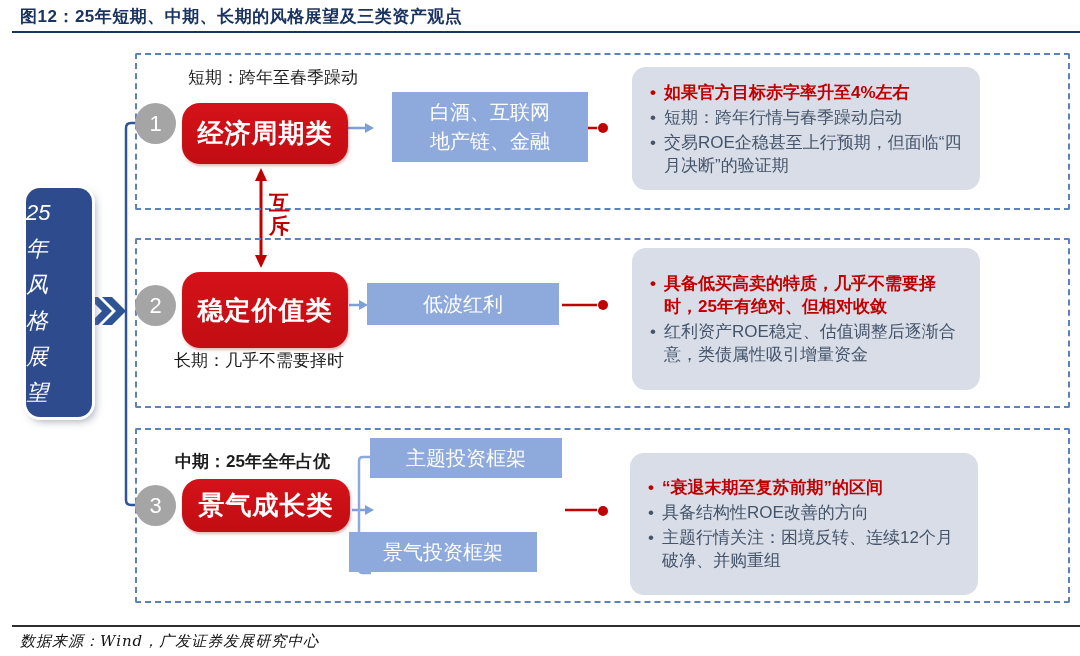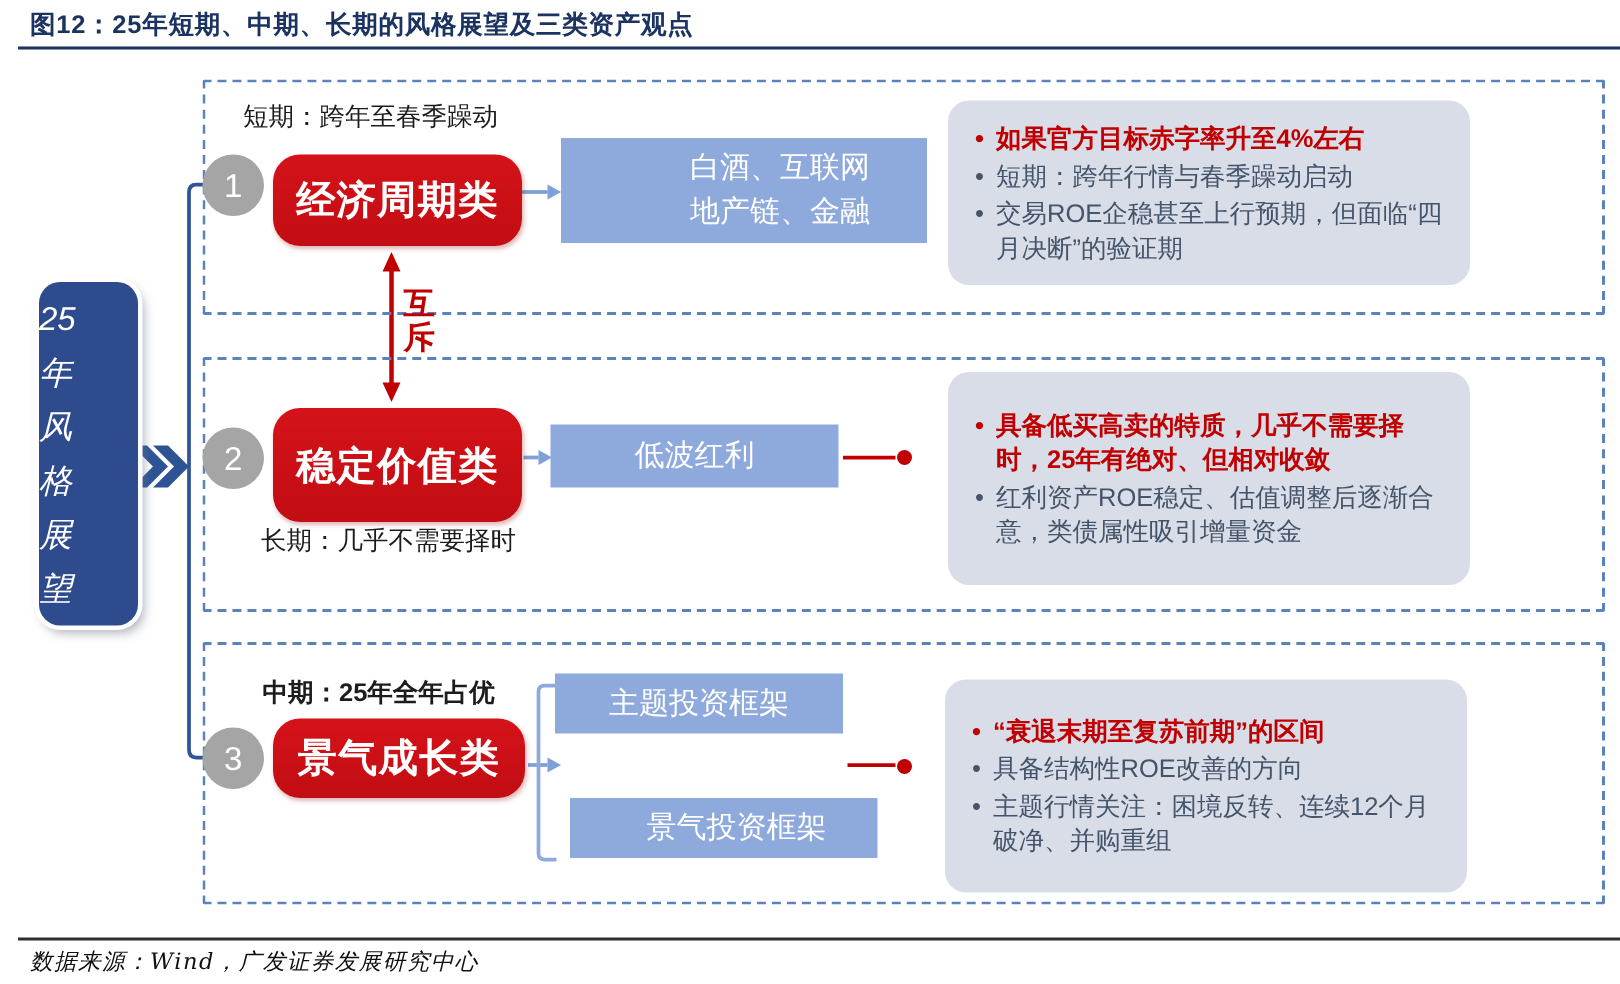--- a/index.html
+++ b/index.html
@@ -35,27 +35,27 @@
   
   .cat{left:170px;width:166px;background:linear-gradient(180deg,#D51219,#C10D13);border-radius:18px;
        color:#fff;font-weight:bold;font-size:26px;letter-spacing:1px;
        display:flex;align-items:center;justify-content:center;box-shadow:1px 2px 3px rgba(150,20,20,.3);}
   #cat-1{top:103px;height:61px;}
   #cat-2{top:272px;height:76px;}
   #cat-3{top:479px;height:53px;width:168px;}
   
   .asset{background:#8EA9DB;color:#fff;font-size:20px;display:flex;flex-direction:column;
          align-items:center;justify-content:center;text-align:center;line-height:29px;}
-  #asset-1{left:362px;top:92px;width:196px;height:70px;padding-left:48px;}
+  #asset-1{left:380px;top:92px;width:196px;height:70px;}
   #asset-2{left:355px;top:283px;width:192px;height:42px;line-height:42px;}
-  #asset-3a{left:358px;top:449px;width:192px;height:40px;line-height:40px;}
-  #asset-3b{left:368px;top:532px;width:188px;height:40px;line-height:40px;padding-left:17px;}
+  #asset-3a{left:358px;top:438px;width:192px;height:40px;line-height:40px;}
+  #asset-3b{left:337px;top:532px;width:188px;height:40px;line-height:40px;}
   
   .plabel{font-size:17px;color:#1c1c1c;}
-  #plabel-1{left:150px;top:66px;font-family:Liberation Serif, serif;}
+  #plabel-1{left:176px;top:66px;font-family:Liberation Serif, serif;}
   #plabel-2{left:162px;top:349px;}
   #plabel-3{left:163px;top:450px;font-weight:bold;}
   
   .note{background:#D8DDE7;border-radius:14px;width:348px;box-sizing:border-box;
         padding:8px 14px 8px 10px;display:flex;flex-direction:column;justify-content:center;}
   #note-1{left:620px;top:67px;height:123px;}
   #note-2{left:620px;top:248px;height:142px;}
   #note-3{left:618px;top:453px;height:142px;}
   .bullet{display:flex;font-size:17px;line-height:23px;color:#44546A;margin:1px 0;}
   .bullet .dot{flex:none;width:22px;text-align:center;}

